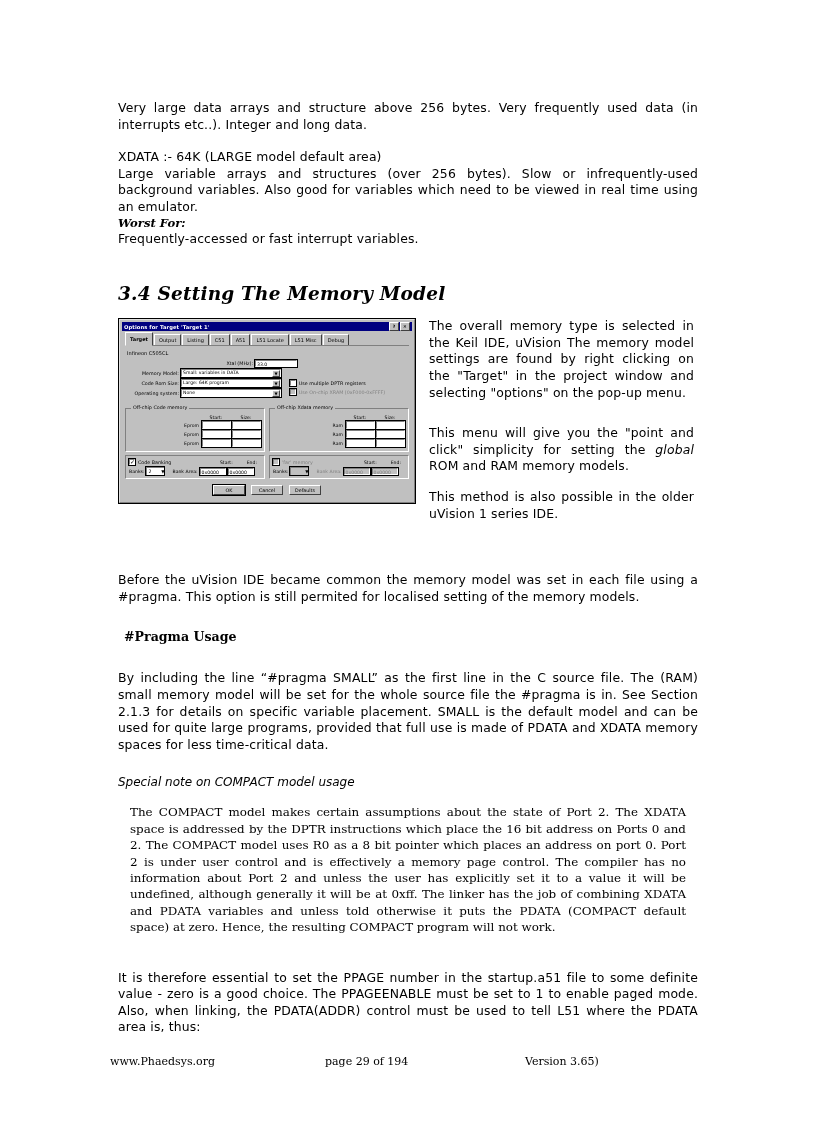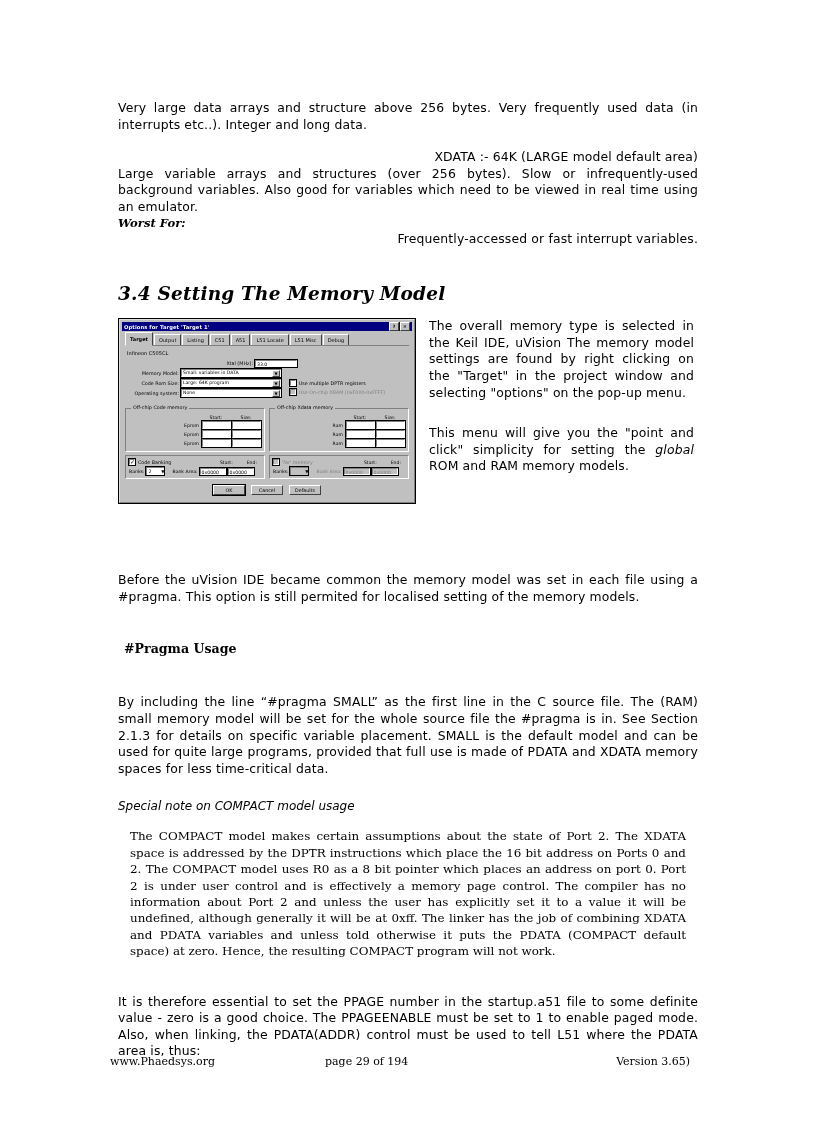--- a/index.html
+++ b/index.html
@@ -32,21 +32,21 @@
 
   
   p.body-text {
     margin: 0;
     font-family: "DejaVu Sans", sans-serif;
     font-size: 12.4px;
     line-height: 16.6px;
     text-align: justify;
     letter-spacing: 0.15px;
   }
-  p.body-text.nojust { text-align: right; }
+  p.body-text.nojust { text-align: left; }
   .gap-md { height: 16px; }
 
   .italic-serif-bold {
     font-family: "DejaVu Serif", serif;
     font-style: italic;
     font-weight: bold;
     font-size: 11.6px;
     line-height: 15px;
     margin: 0;
   }
@@ -57,21 +57,21 @@
     font-style: italic;
     font-size: 18.5px;
     margin: 0;
     letter-spacing: 0.2px;
   }
 
   h3.subheading-serif {
     font-family: "DejaVu Serif", serif;
     font-weight: bold;
     font-size: 12.6px;
-    margin: 18px;
+    margin: 6px;
   }
 
   h3.subheading-italic {
     font-family: "DejaVu Sans", sans-serif;
     font-style: italic;
     font-weight: normal;
     font-size: 12px;
     margin: 0;
   }
 
@@ -367,21 +367,21 @@
     position: absolute;
     left: 110px;
     top: 1055px;
     width: 580px;
     display: flex;
     font-family: "DejaVu Serif", serif;
     font-size: 11px;
   }
   .footer .f-left { width: 215px; }
   .footer .f-mid { width: 200px; }
-  .footer .f-right { flex: 1; text-align: right; }
+  .footer .f-right { flex: 1; }
 </style>
 </head>
 <body>
 
 <div class="page">
 
   <div class="content">
 
     <p class="body-text">Very large data arrays and structure above 256 bytes.  Very frequently used data (in interrupts etc..).  Integer and long data.</p>
 
@@ -586,20 +586,21 @@
             </div>
           </div>
         </div>
       </div>
 
       <div class="side-text">
         <p class="body-text">The overall memory type is selected in the Keil IDE, uVision   The memory model settings are found by right clicking on the "Target" in the project window and selecting "options"  on the pop-up menu.</p>
         <div style="height:24px"></div>
         <p class="body-text"><span>This menu will give you  the "point and click" simplicity for setting the </span><span style="font-style:italic">global</span><span> ROM and RAM memory models.</span></p>
         <div style="height:14px"></div>
+        <p class="body-text">This method is also possible in the older uVision 1 series IDE.</p>
       </div>
 
     </div>
 
     <div style="height:14px"></div>
 
     <p class="body-text">Before the  uVision IDE became common  the memory model was set in each file using a #pragma. This option is still permited for localised setting of the memory models.</p>
 
     <div style="height:18px"></div>
 

